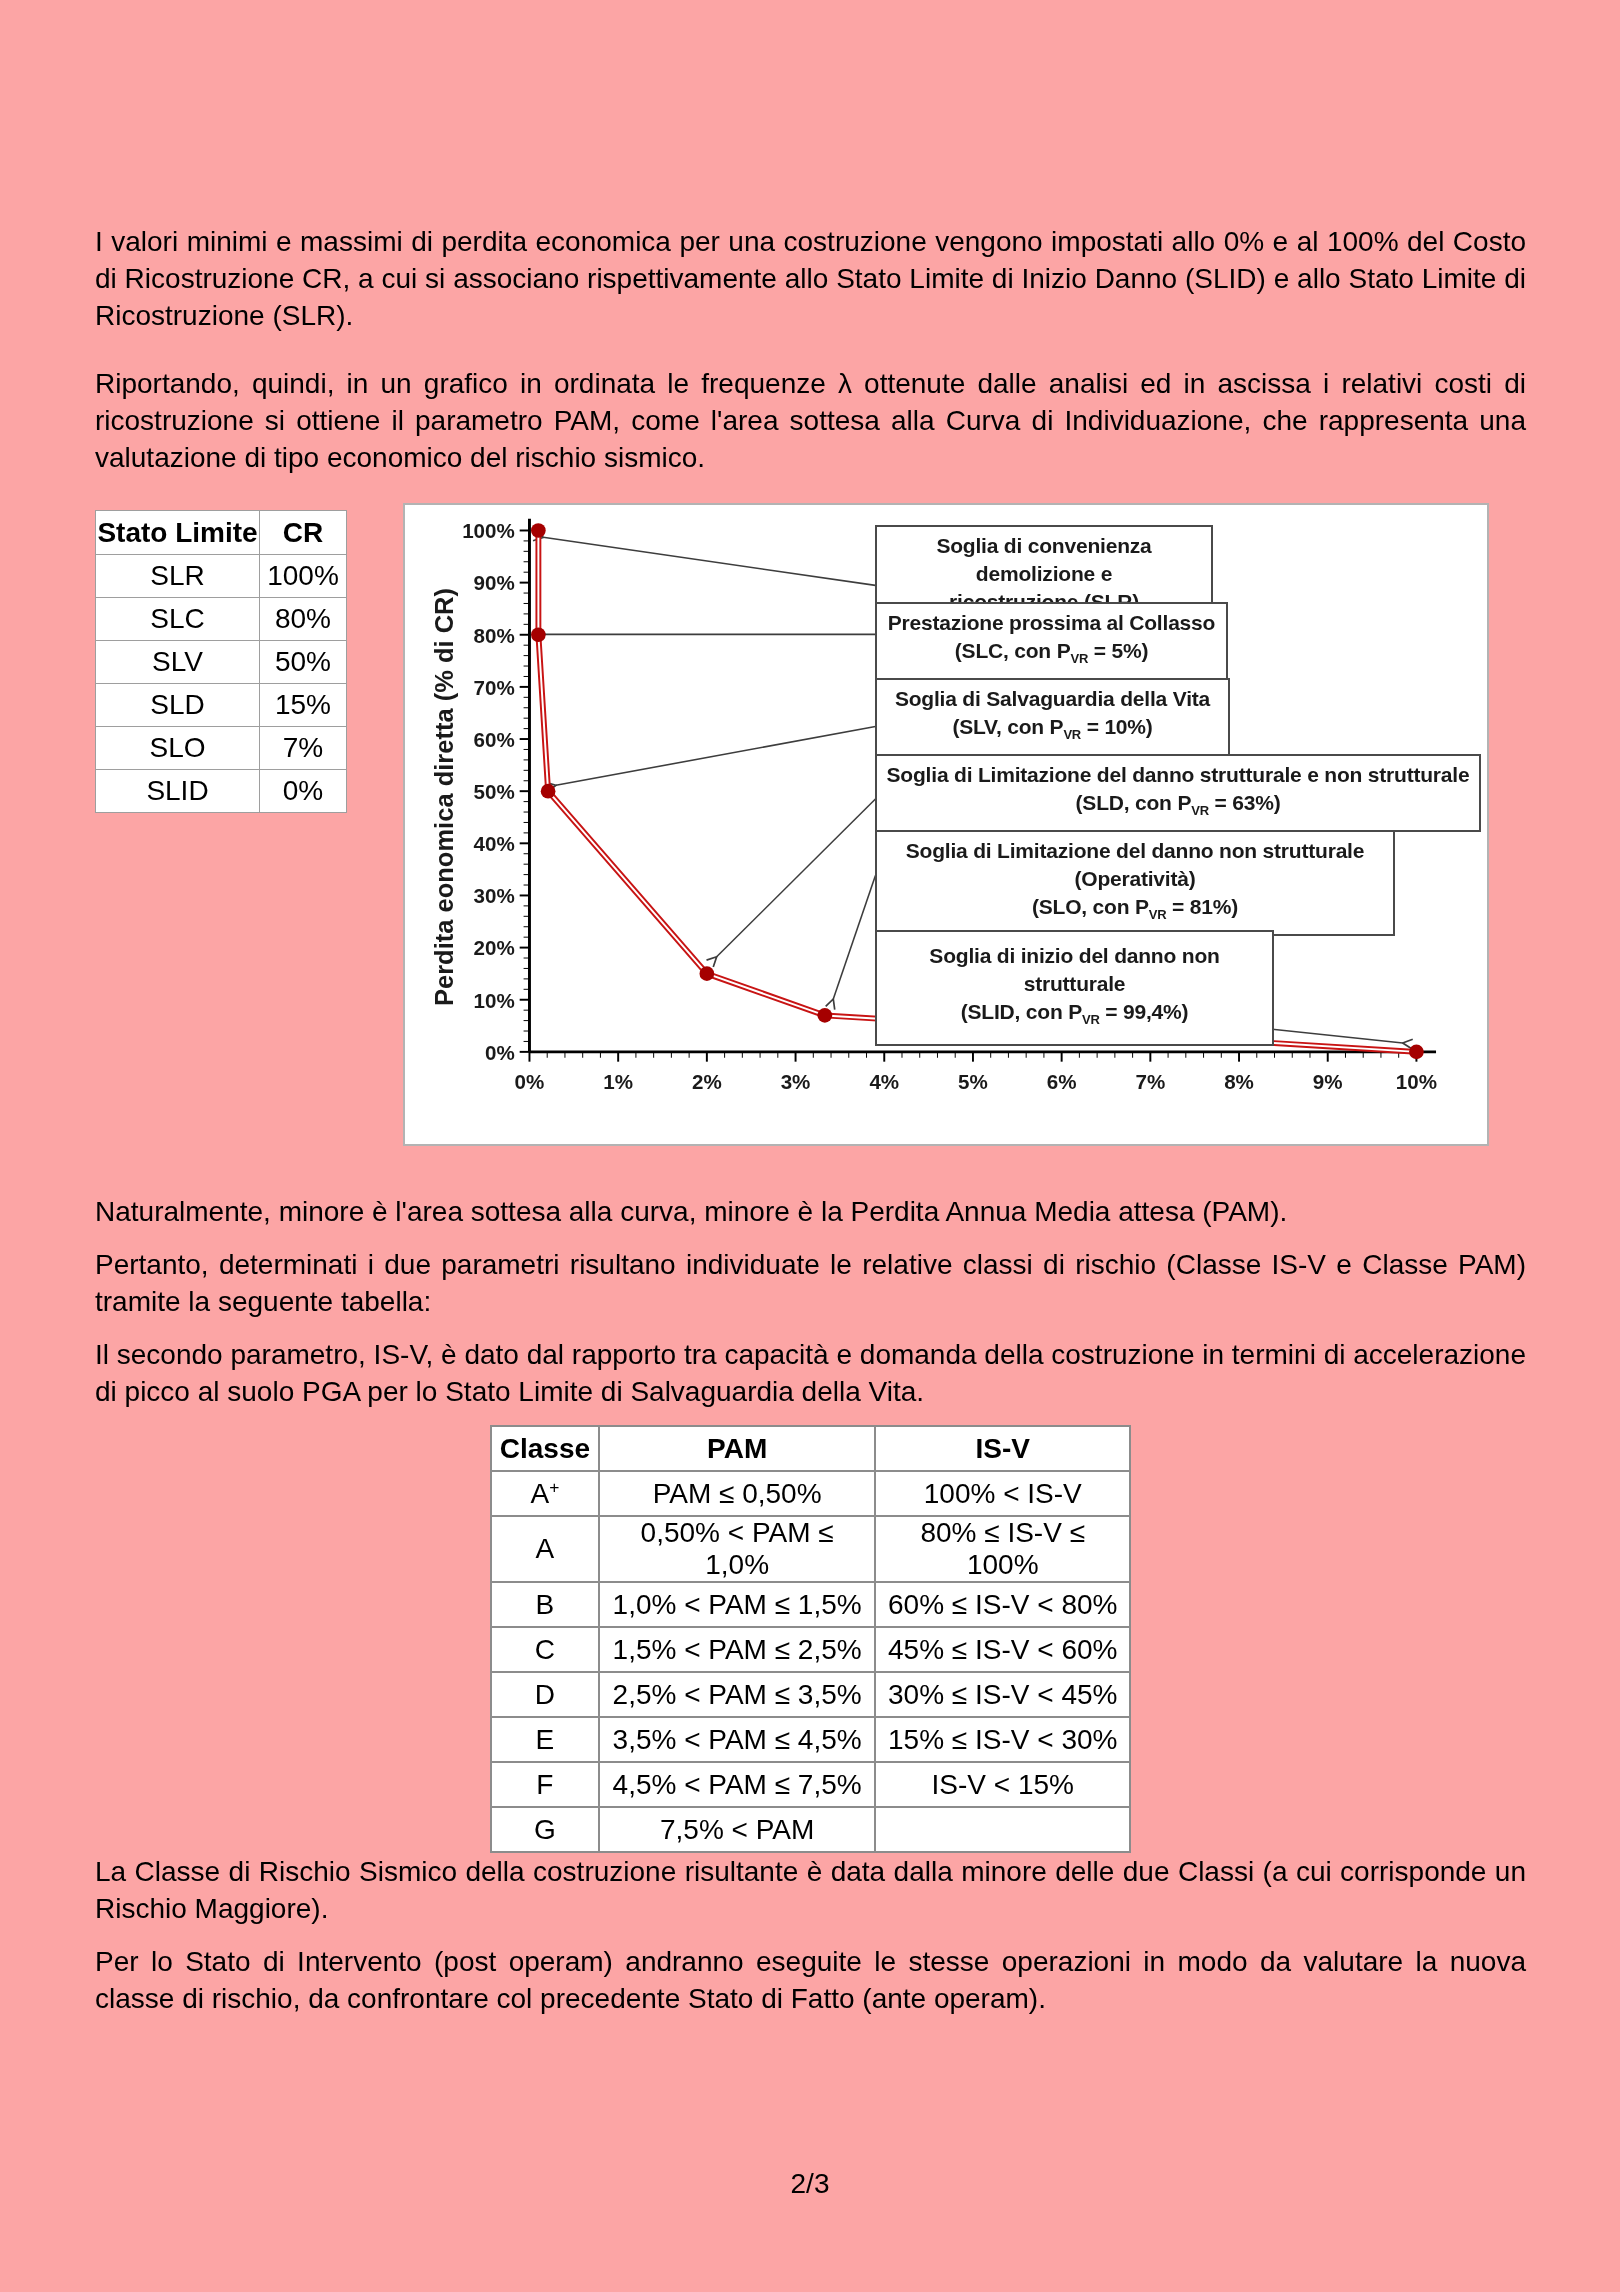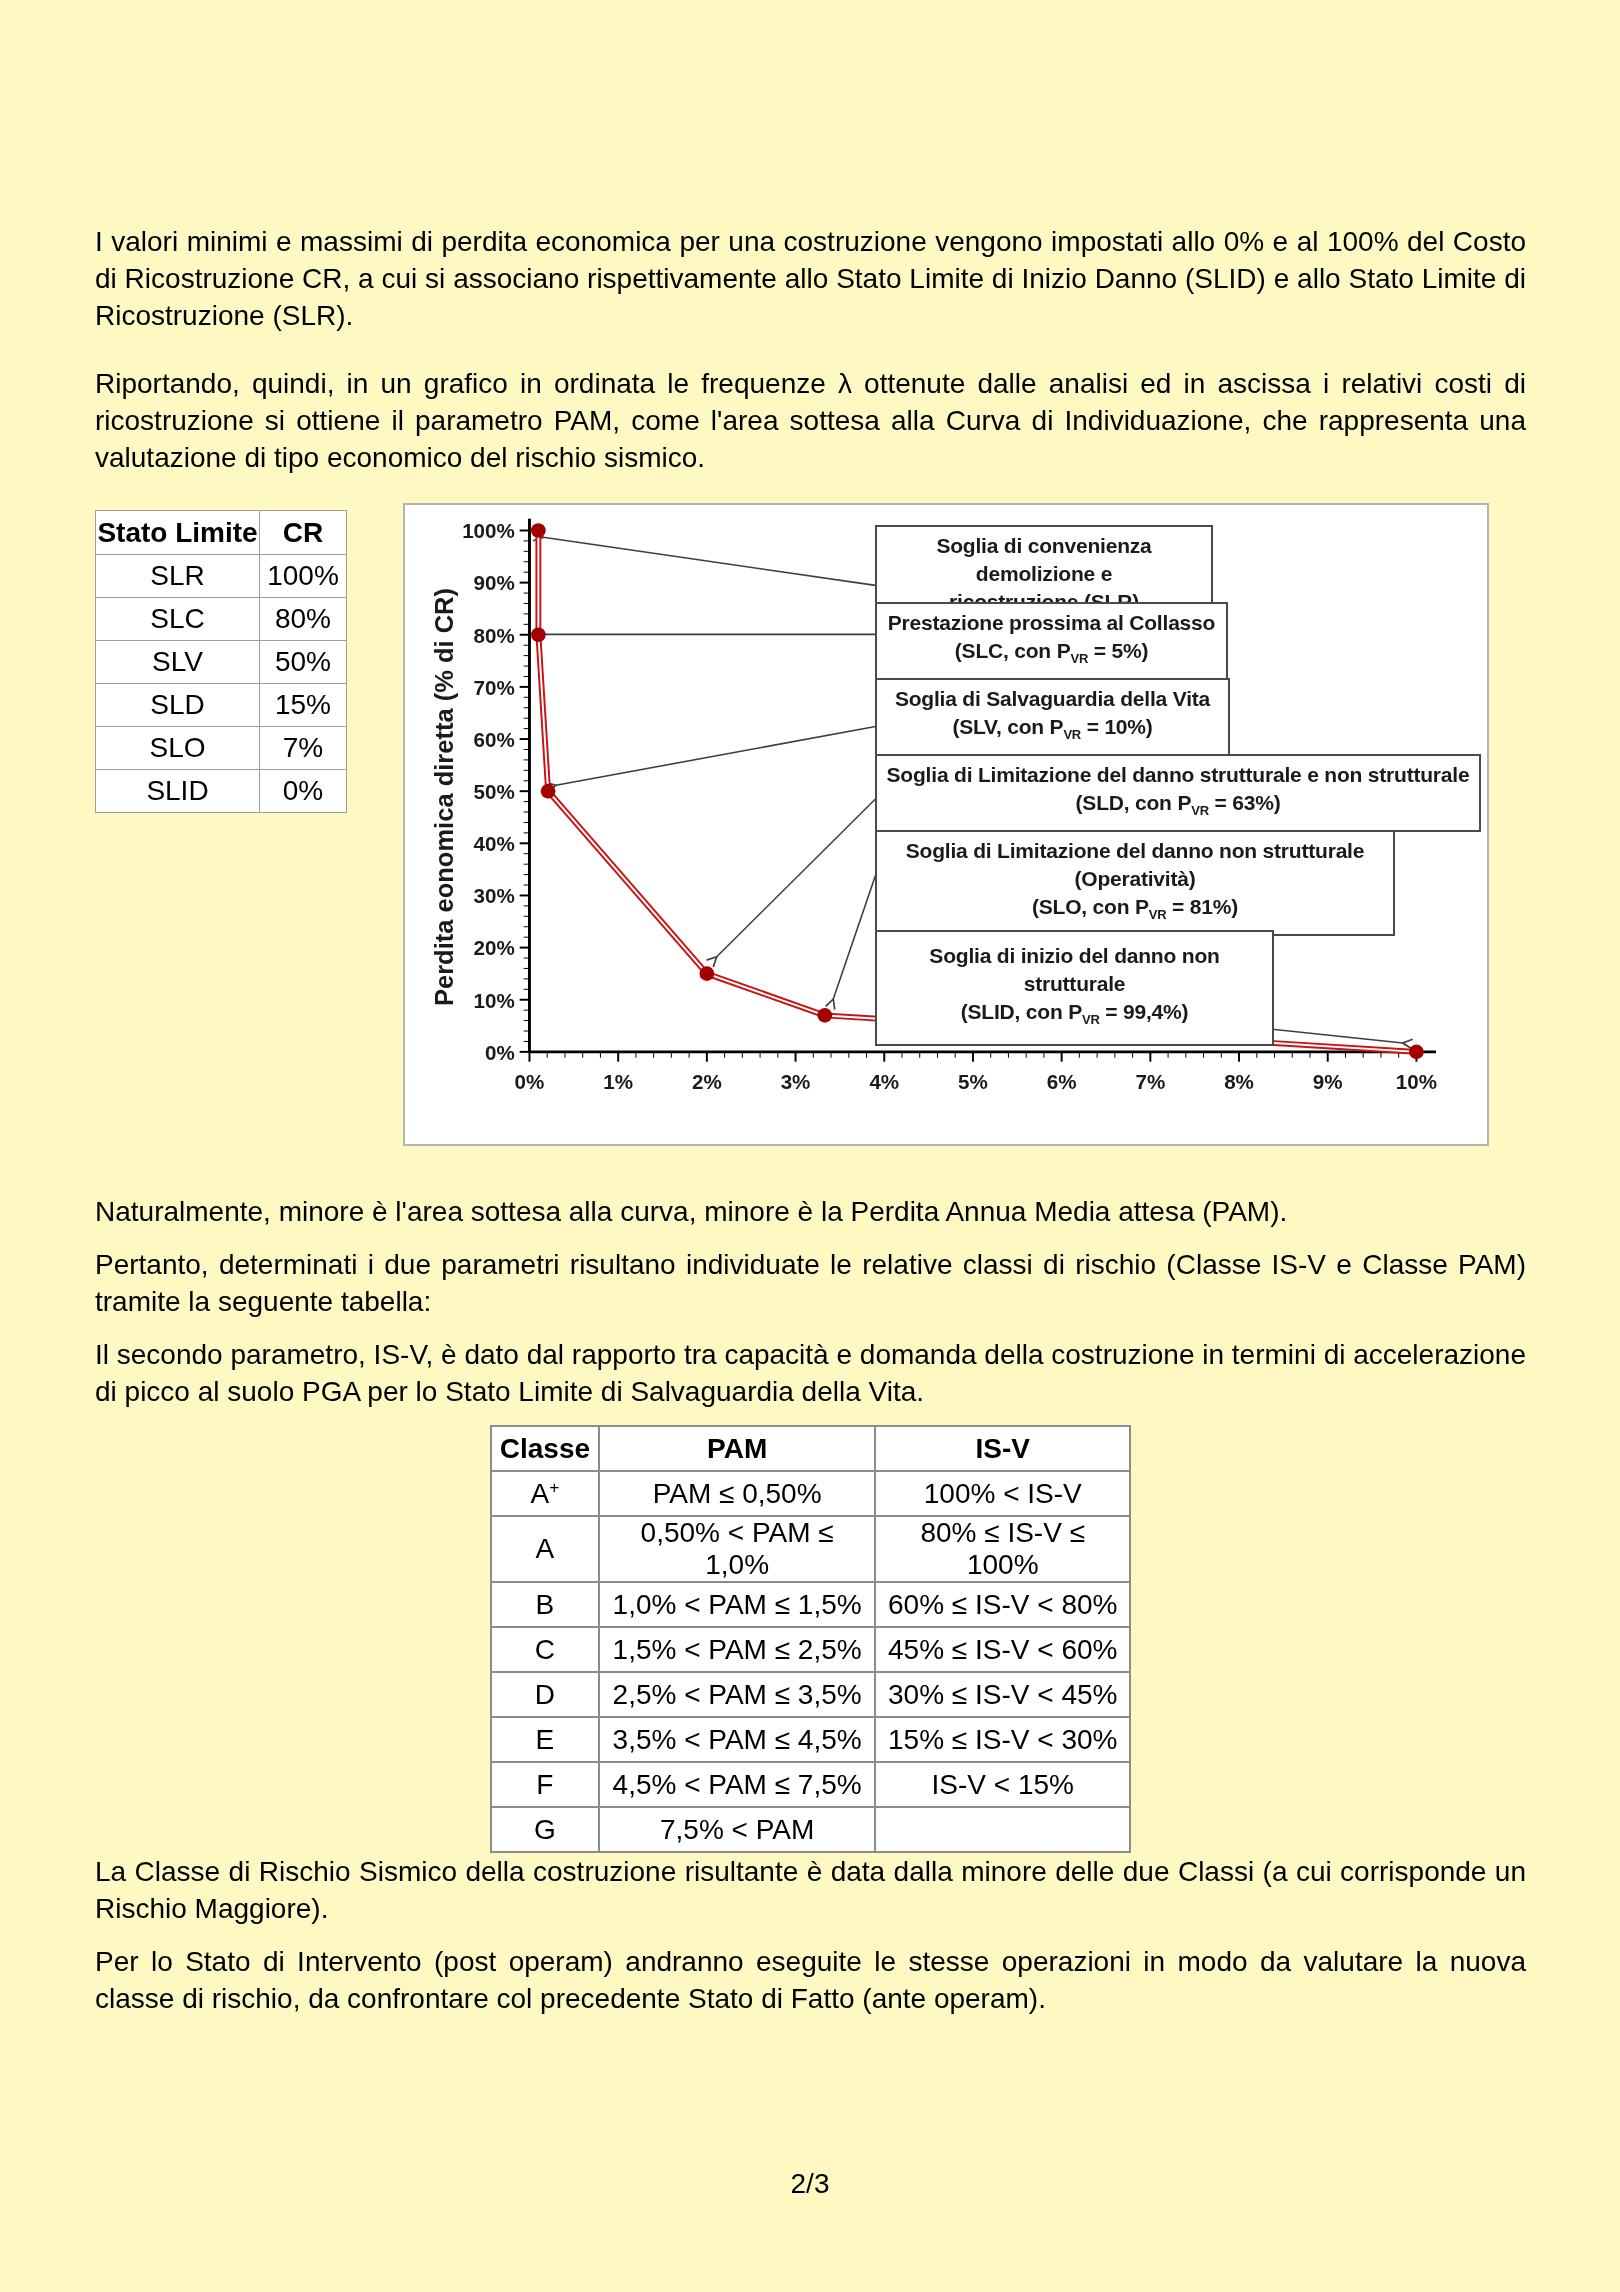--- a/index.html
+++ b/index.html
@@ -1,17 +1,17 @@
 <!DOCTYPE html>
 <html><head>
 <meta charset="utf-8">
 <style>
   html,body{margin:0;padding:0;background:#fff;}
   body{font-family:"Liberation Sans","DejaVu Sans",sans-serif;color:#000;}
-  .page{position:relative;width:1620px;height:2293px;background:#fef9c3;overflow:hidden;
+  .page{position:relative;width:1620px;height:2293px;background:#fca5a5;overflow:hidden;
         padding:223px 94px 0 95px;box-sizing:border-box;}
   .page p{margin:0 0 15.7px 0;font-size:28px;line-height:37px;text-align:justify;}
   p.sp{margin-bottom:31px;}
   
   .figure-row{display:flex;align-items:flex-start;gap:56px;margin:27.4px 0 47px 0;}
   table{border-collapse:collapse;background:#fff;}
   .t1{margin-top:6.9px;}
   .t1 th,.t1 td{border:1.5px solid #9e9e9e;font-size:28px;text-align:center;padding:0;}
   .t1 th{height:43px;font-weight:bold;}
   .t1 td{height:42px;}

